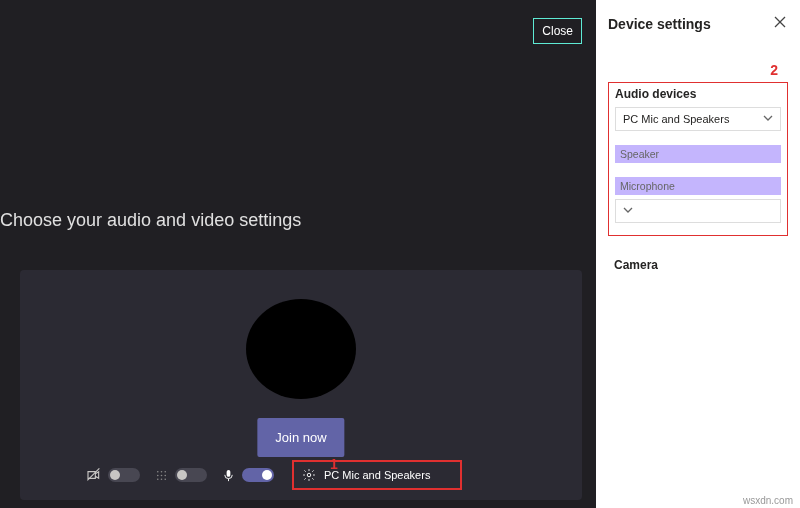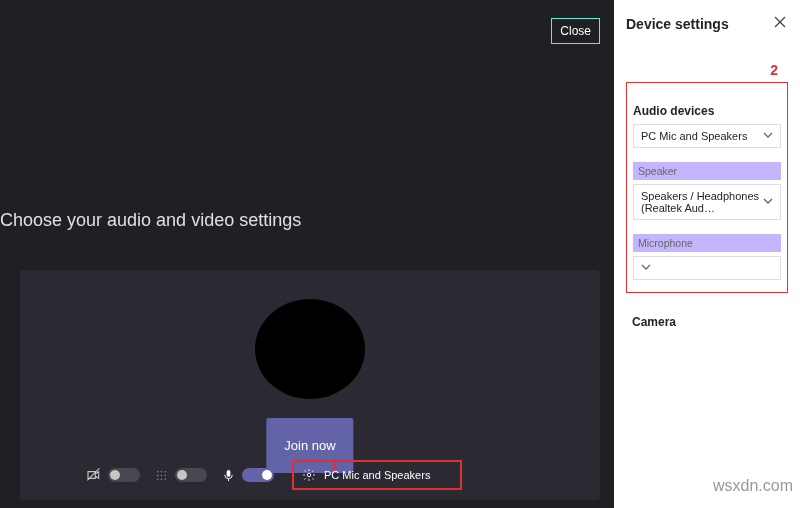--- a/index.html
+++ b/index.html
@@ -8,56 +8,56 @@
     .main-area { flex: 1; background: #201f23; position: relative; }
     
     .close-btn { position: absolute; top: 18px; right: 14px; background: transparent; border: 1px solid #5eead4; color: #fff; padding: 5px 8px; font-size: 12px; cursor: pointer; }
     
     .prompt-text { position: absolute; top: 210px; left: 0; right: 0; color: #e0e0e0; font-size: 18px; font-weight: 400; }
     
     .video-preview-container { position: absolute; bottom: 8px; left: 20px; right: 14px; height: 230px; background: #2b2a33; border-radius: 4px; }
     
     .video-circle { position: absolute; top: 29px; left: 50%; transform: translateX(-50%); width: 110px; height: 100px; background: #000; border-radius: 50%; }
     
-    .join-btn { position: absolute; top: 148px; left: 50%; transform: translateX(-50%); background: #6264a7; border: none; color: #fff; padding: 20px 18px; font-size: 13px; cursor: pointer; border-radius: 2px; }
+    .join-btn { position: absolute; top: 148px; left: 50%; transform: translateX(-50%); background: #6264a7; border: none; color: #fff; padding: 12px 18px; font-size: 13px; cursor: pointer; border-radius: 2px; }
     
     .controls-row { position: absolute; bottom: 10px; left: 0; right: 0; display: flex; align-items: center; gap: 14px; padding-left: 66px; }
     
     .ctrl-item { display: flex; align-items: center; gap: 6px; }
     .ctrl-icon { color: #c8c6c4; display: flex; align-items: center; }
     
     .toggle { width: 32px; height: 14px; background: #484752; border-radius: 8px; position: relative; cursor: pointer; }
     .toggle::after { content: ''; position: absolute; width: 10px; height: 10px; background: #c8c6c4; border-radius: 50%; top: 2px; left: 2px; }
     .toggle.on { background: #6264a7; }
     .toggle.on::after { background: #fff; left: auto; right: 2px; }
     
     .device-select-pane { display: flex; align-items: center; gap: 8px; border: 2px solid #e03030; padding: 6px 30px 6px 8px; margin-left: 4px; position: relative; }
     .device-select-pane .txt { color: #fff; font-size: 11px; }
     
     .annot { position: absolute; color: #e03030; font-size: 14px; font-weight: bold; }
     .annot-1 { bottom: 36px; left: 330px; z-index: 5; }
     
     
-    .settings-panel { width: 186px; background: #fff; position: relative; padding: 16px 12px; }
+    .settings-panel { width: 204px; background: #fff; position: relative; padding: 16px 12px; }
     .settings-title { font-size: 14px; font-weight: 600; color: #252423; margin-bottom: 50px; }
     .close-x { position: absolute; top: 16px; right: 14px; cursor: pointer; color: #444; font-size: 13px; }
     
     .annot-2 { position: absolute; top: 62px; right: 22px; color: #e03030; font-size: 14px; font-weight: bold; }
     
-    .highlight-box { border: 1px solid #e03030; padding: 21px 6px 12px 6px; margin-bottom: 22px; }
+    .highlight-box { border: 1px solid #e03030; padding: 4px 6px 12px 6px; margin-bottom: 22px; }
     
     .section-label { font-size: 12px; font-weight: 600; color: #252423; margin-bottom: 6px; }
     .sub-label { font-size: 10.5px; color: #666; margin-top: 14px; margin-bottom: 4px; background: #c4b5fd; padding: 3px 5px; }
     
     .dropdown { display: flex; align-items: center; justify-content: space-between; background: #fff; border: 1px solid #ddd; padding: 5px 7px; font-size: 11px; color: #252423; cursor: pointer; }
     .dropdown .chev { color: #666; }
     
     .camera-section { padding: 0 6px; }
     
-    .watermark { position: absolute; bottom: 12px; right: 4px; font-size: 16px; color: #999; background: rgba(255,255,255,0.85); padding: 1px 3px; }
+    .watermark { position: absolute; bottom: 1px; right: 4px; font-size: 10px; color: #999; background: rgba(255,255,255,0.85); padding: 1px 3px; }
   </style>
 </head>
 <body>
 
 <div class="main-area">
   <button class="close-btn">Close</button>
 
   <div class="prompt-text">Choose your audio and video settings</div>
 
   <div class="video-preview-container">
@@ -135,28 +135,20 @@
     <div class="dropdown">
       <span>PC Mic and Speakers</span>
       <span class="chev">
         <svg width="10" height="10" viewBox="0 0 10 10" stroke="#666" stroke-width="1.3" fill="none">
             <polyline points="1,3 5,7 9,3"></polyline>
           </svg>
       </span>
     </div>
 
     <div class="sub-label">Speaker</div>
-    <div class="dropdown">
-      <span>Speakers / Headphones (Realtek Aud…</span>
-      <span class="chev">
-        <svg width="10" height="10" viewBox="0 0 10 10" stroke="#666" stroke-width="1.3" fill="none">
-            <polyline points="1,3 5,7 9,3"></polyline>
-          </svg>
-      </span>
-    </div>
 
     <div class="sub-label">Microphone</div>
     <div class="dropdown">
       <span class="chev">
         <svg width="10" height="10" viewBox="0 0 10 10" stroke="#666" stroke-width="1.3" fill="none">
             <polyline points="1,3 5,7 9,3"></polyline>
           </svg>
       </span>
     </div>
   </div>

